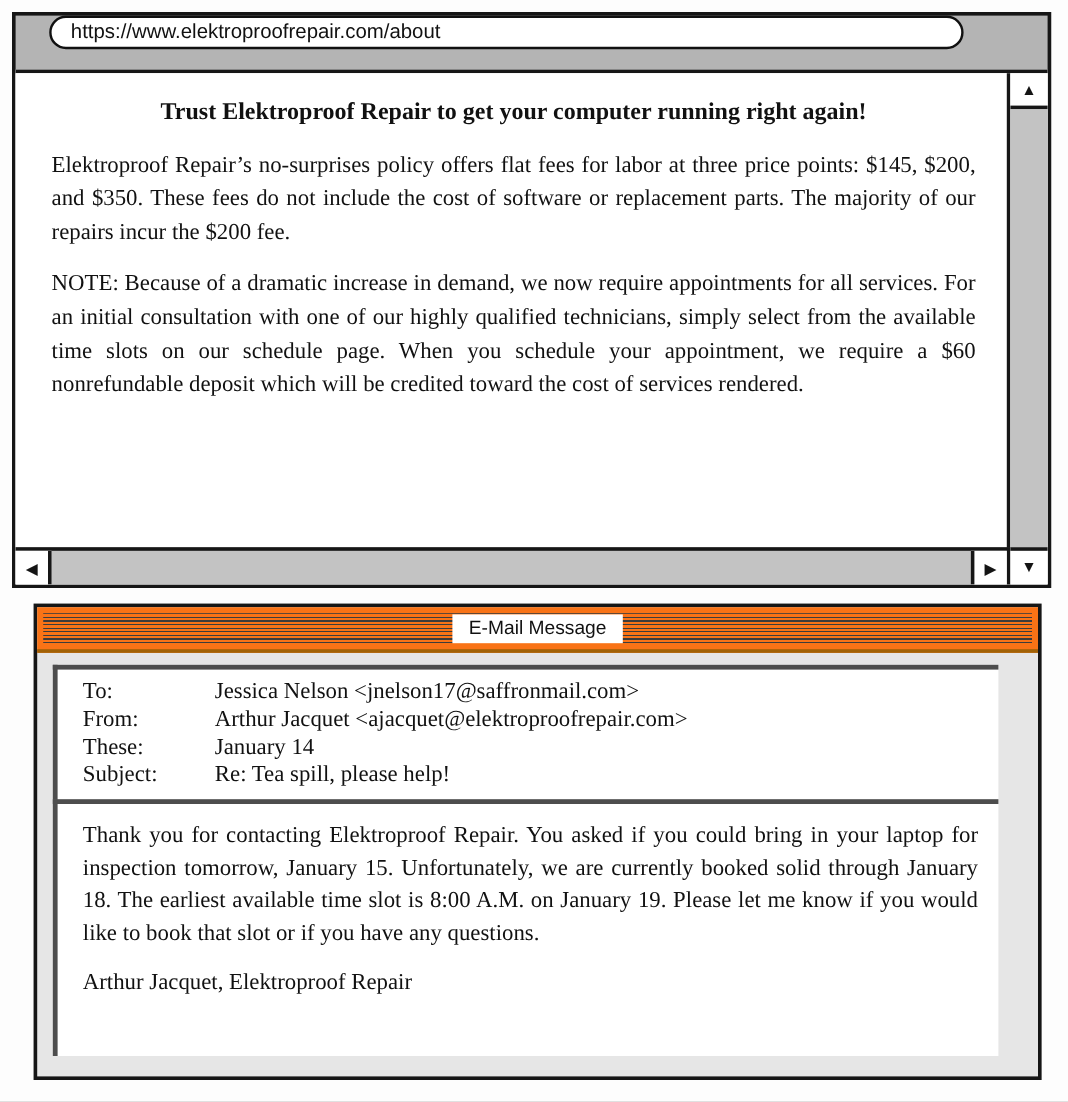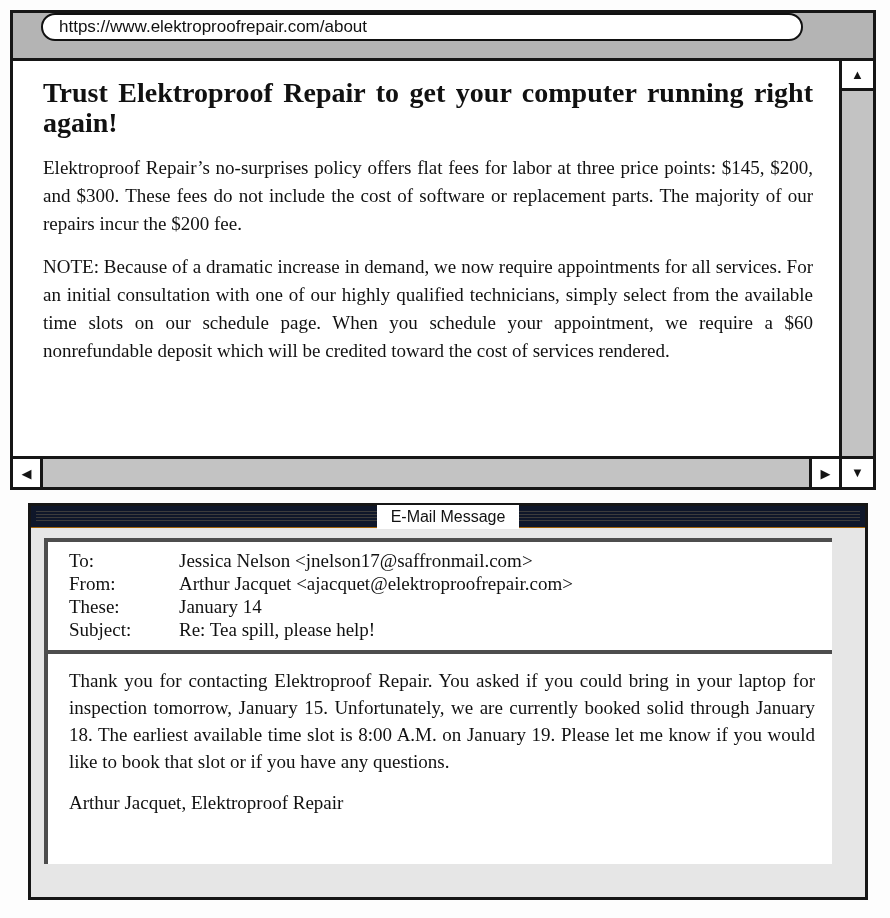--- a/index.html
+++ b/index.html
@@ -51,22 +51,23 @@
     border-right: 3px solid #161616;
     background: #fff;
     padding: 13px 26px 0 30px;
     overflow: hidden;
     font-size: 19px;
     line-height: 28px;
     text-align: justify;
   }
   .page-heading {
     font-weight: bold;
-    font-size: 28px;
+    font-size: 20px;
     line-height: 30px;
+    text-align: center;
     margin: 4px 0 16px 0;
   }
   .page-content p + p { margin-top: 15px; }
 
   .vscroll {
     grid-column: 2; grid-row: 1;
     display: flex;
     flex-direction: column;
     background: #c3c3c3;
   }
@@ -108,23 +109,23 @@
   
   .email-window {
     position: absolute;
     left: 28px; top: 503px;
     width: 840px; height: 397px;
     border: 3px solid #161616;
     background: #e6e6e6;
   }
   .email-titlebar {
     position: relative;
-    height: 22px;
-    background: #0f172a;
-    border-bottom: 1px solid #a16207;
+    height: 38px;
+    background: #f97316;
+    border-bottom: 3px solid #a16207;
     display: flex;
     align-items: center;
     justify-content: center;
   }
   .titlebar-stripes {
     position: absolute;
     left: 5px; right: 5px; top: 5px; bottom: 4px;
     background: repeating-linear-gradient(
       to bottom,
       #3c3c3c 0px, #3c3c3c 1px,
@@ -173,21 +174,21 @@
 <div class="browser-window">
   <div class="chrome-bar">
     <div class="url-pill">
       <span>https://www.elektroproofrepair.com/about</span>
     </div>
   </div>
 
   <div class="browser-main">
     <div class="page-content">
       <p class="page-heading">Trust Elektroproof Repair to get your computer running right again!</p>
-      <p>Elektroproof Repair’s no-surprises policy offers flat fees for labor at three price points: $145, $200, and $300. These fees do not include the cost of software or replacement parts. The majority of our repairs incur the $200 fee.</p>
+      <p>Elektroproof Repair’s no-surprises policy offers flat fees for labor at three price points: $145, $200, and $350. These fees do not include the cost of software or replacement parts. The majority of our repairs incur the $200 fee.</p>
       <p>NOTE: Because of a dramatic increase in demand, we now require appointments for all services. For an initial consultation with one of our highly qualified technicians, simply select from the available time slots on our schedule page. When you schedule your appointment, we require a $60 nonrefundable deposit which will be credited toward the cost of services rendered.</p>
     </div>
 
     <div class="vscroll">
       <div class="scroll-btn">
         <span>▲</span>
       </div>
       <div class="vtrack"></div>
     </div>
 

